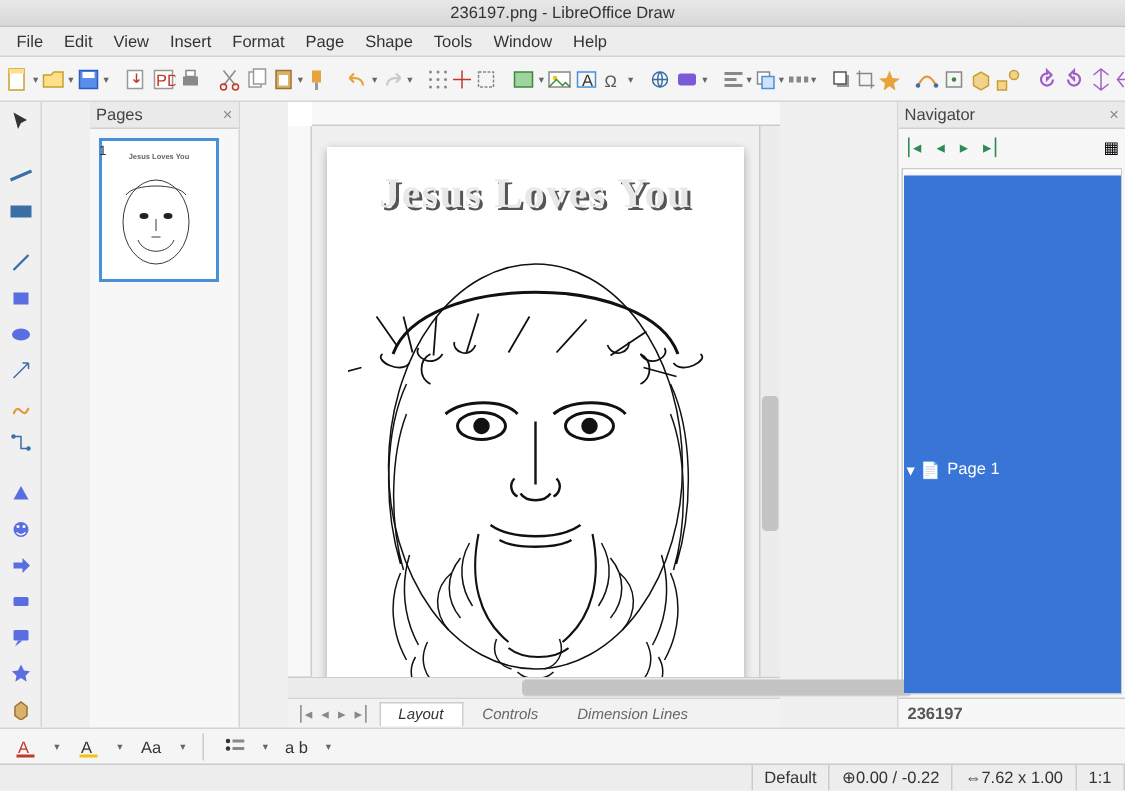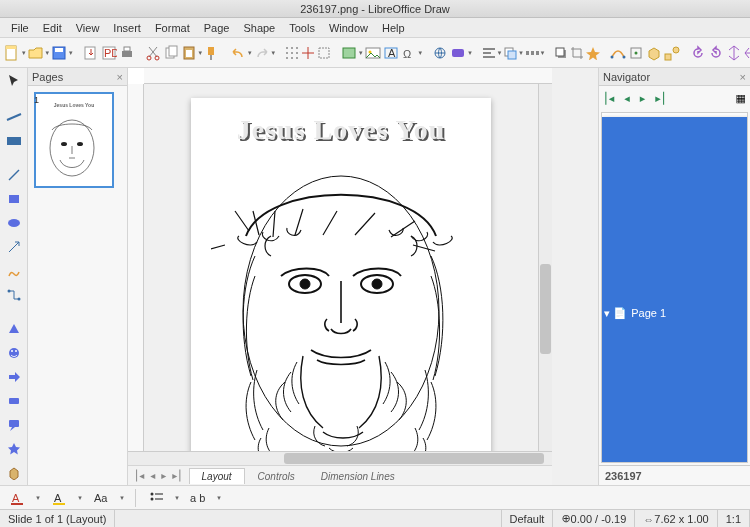--- a/index.html
+++ b/index.html
@@ -4,21 +4,21 @@
 <style>
 * { margin: 0; padding: 0; box-sizing: border-box; font-family: "Liberation Sans", Arial, sans-serif; font-size: 11px; }
 body { width: 750px; height: 527px; background: #f0f0f0; display: flex; flex-direction: column; overflow: hidden; }
 .titlebar { height: 18px; background: linear-gradient(#e8e8e8,#d8d8d8); display: flex; align-items: center; justify-content: center; color: #333; border-bottom: 1px solid #c0c0c0; font-size: 11px; }
 .menubar { height: 20px; background: #ededed; display: flex; align-items: center; padding: 0 4px; border-bottom: 1px solid #d5d5d5; }
 .menubar span { padding: 2px 7px; color: #333; cursor: default; }
 .toolbar { height: 30px; background: #f5f5f5; display: flex; align-items: center; padding: 0 4px; border-bottom: 1px solid #d5d5d5; gap: 2px; }
 .tbtn { width: 22px; height: 22px; display: flex; align-items: center; justify-content: center; border-radius: 2px; }
 .tsep { width: 1px; height: 18px; background: #ccc; margin: 0 3px; }
 .dd { width: 8px; height: 22px; display:flex; align-items:center; justify-content:center; color:#666; font-size:7px;}
-.main { flex: 1; display: flex; min-height: 0; }
+.main { flex: 1; display: flex; min-height: 0; gap: 32px; }
 .lefttools { width: 28px; background: #f0f0f0; display: flex; flex-direction: column; align-items: center; padding-top: 4px; gap: 6px; border-right: 1px solid #d5d5d5;}
 .ltbtn { width: 18px; height: 18px; display:flex; align-items:center; justify-content:center; }
 .panel-pages { width: 100px; background: #f7f7f7; border-right: 1px solid #d5d5d5; display:flex; flex-direction:column;}
 .panel-head { height: 18px; background: #eaeaea; border-bottom:1px solid #d0d0d0; display:flex; align-items:center; padding:0 4px; color:#444; justify-content:space-between;}
 .panel-head .x { color:#888; cursor:default;}
 .thumb-area { flex:1; padding:6px; overflow:auto;}
 .thumb { width: 80px; height: 96px; border: 2px solid #4a90d9; background:#fff; position:relative; }
 .thumb .num { position:absolute; left:-2px; top:1px; font-size:9px; color:#333;}
 .thumb-inner { position:absolute; inset:6px; background:#fff; overflow:hidden; font-size:5px; text-align:center; font-weight:bold; color:#444;}
 .canvas-wrap { flex:1; display:flex; flex-direction:column; background:#fff; min-width:0;}
@@ -544,19 +544,18 @@
     <div class="dd">▾</div>
   <div class="tbtn">
       <svg width="16" height="14">
         <text x="0" y="11" font-size="9" fill="#333">a b</text>
       </svg>
     </div>
     <div class="dd">▾</div>
 </div>
 
 <div class="statusbar">
-  <div class="cell">Slide 1 of 1 (Layout)</div>
   <div class="cell spacer"></div>
   <div class="cell">Default</div>
-  <div class="cell">⊕ <span>0.00 / -0.19</span></div>
+  <div class="cell">⊕ <span>0.00 / -0.22</span></div>
   <div class="cell">⇔ <span>7.62 x 1.00</span></div>
   <div class="cell">1:1</div>
 </div>
 
 </body></html>

